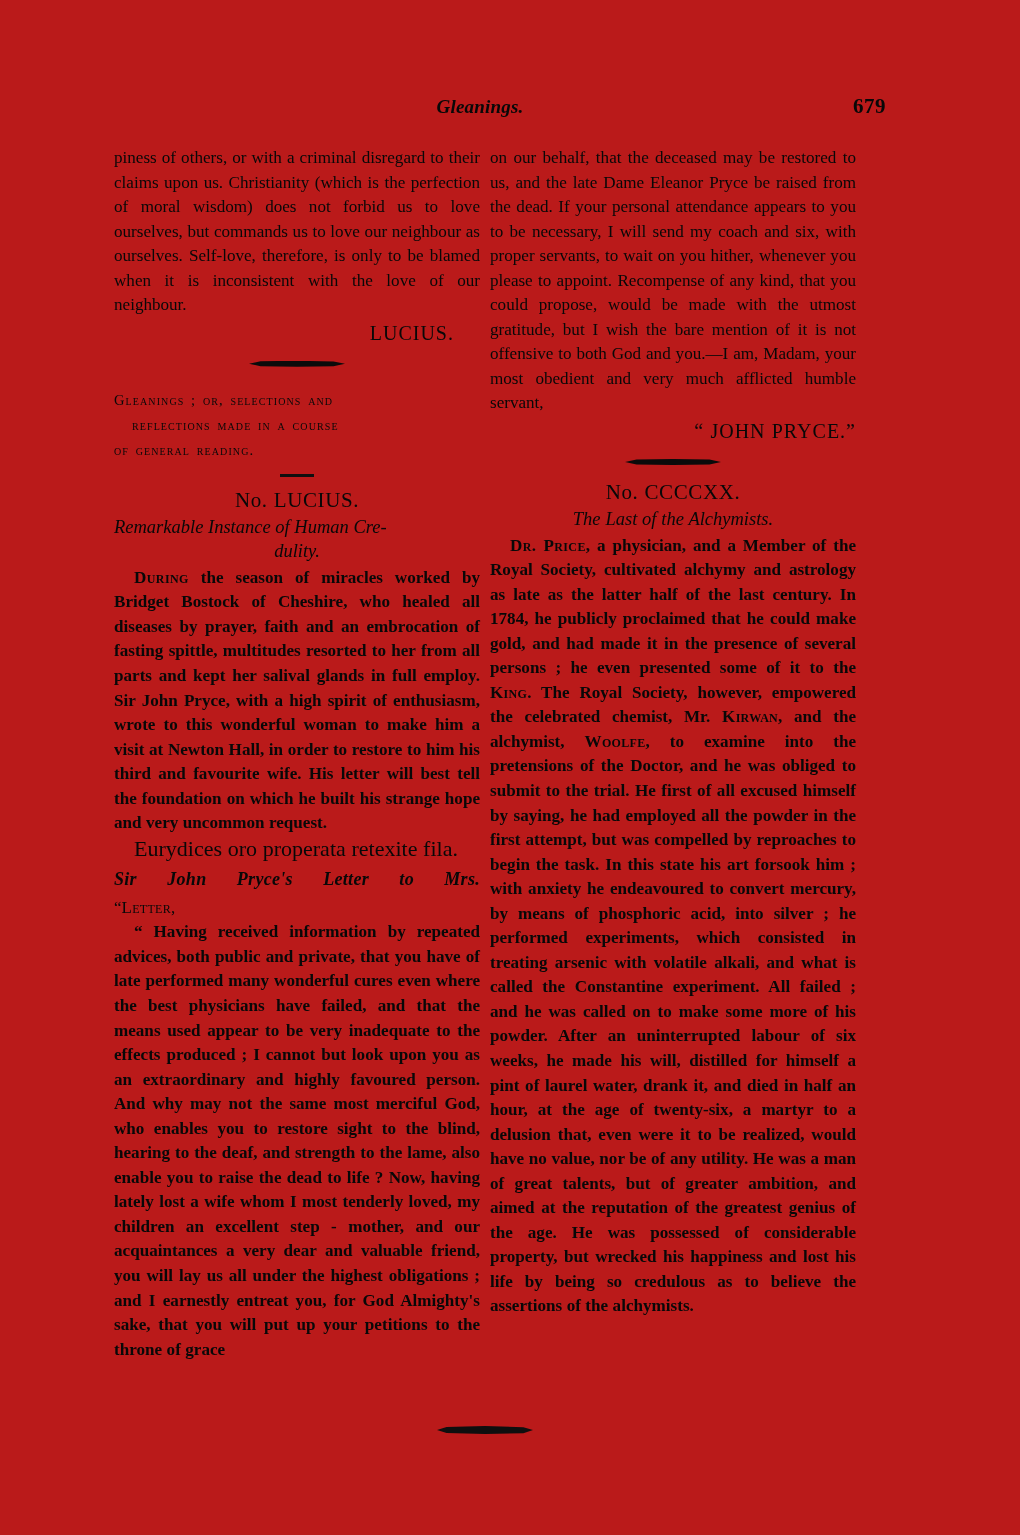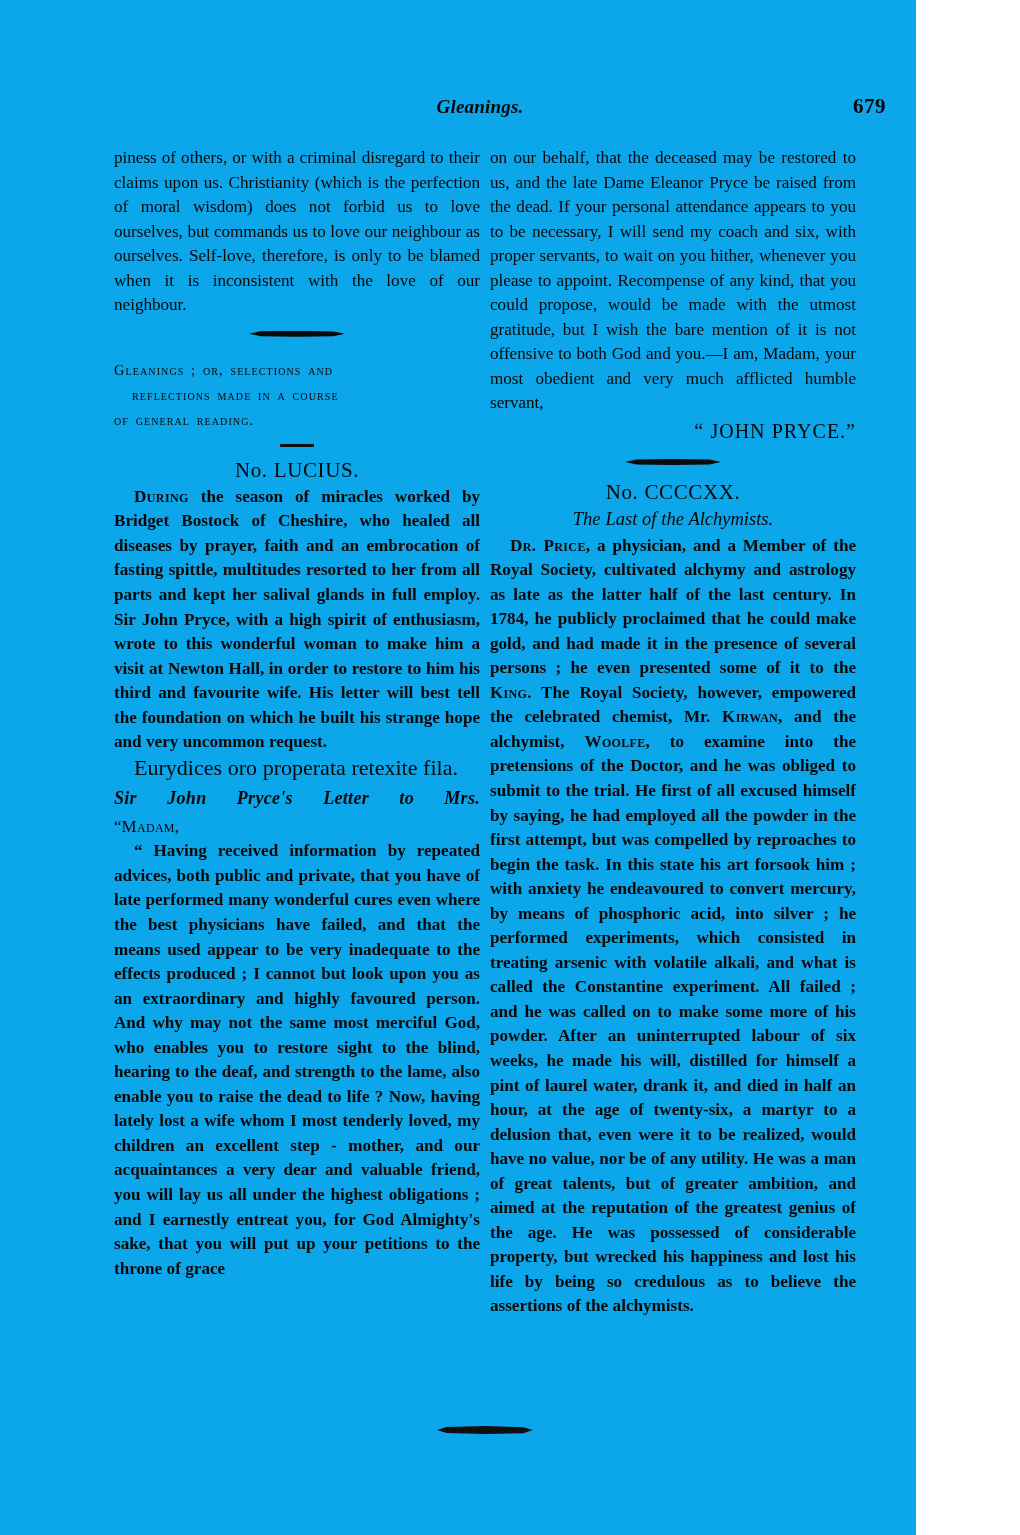--- a/index.html
+++ b/index.html
@@ -14,23 +14,23 @@
     position: relative;
     overflow: hidden;
     font-family: "Liberation Serif", "DejaVu Serif", serif;
     color: #0a0a0a;
     -webkit-font-smoothing: none;
   }
 
   .page {
     position: absolute;
     left: 0; top: 0;
-    width: 916px;
+    width: 1020px;
     height: 1535px;
-    background: #0ea5e9;
+    background: #b91c1c;
   }
 
   
   .running-head {
     position: absolute;
     left: 116px;
     top: 96px;
     width: 764px;
     height: 26px;
   }
@@ -230,43 +230,48 @@
     <div class="rh-title">Gleanings.</div>
     <div class="rh-page">679</div>
   </div>
 
   <div class="columns">
 
     <div class="col col-left">
 
       <p class="para noindent">piness of others, or with a criminal disregard to their claims upon us. Christianity (which is the perfection of moral wisdom) does not forbid us to love ourselves, but commands us to love our neighbour as ourselves. Self-love, therefore, is only to be blamed when it is inconsistent with the love of our neighbour.</p>
 
+      <p class="signature">LUCIUS.</p>
 
       <div class="ornament"></div>
 
       <div class="series-head">
         <span class="sh-line l1">Gleanings ; or, selections and</span>
         <span class="sh-line l2">reflections made in a course</span>
         <span class="sh-line l3">of general reading.</span>
       </div>
 
       <div class="short-rule"></div>
 
       <p class="article-number">No. LUCIUS.</p>
 
+      <div class="article-title">
+        <span class="at-line flush">Remarkable Instance of Human Cre-</span>
+        <span class="at-line">dulity.</span>
+      </div>
 
       <p class="para indent"><span class="sc-first">During</span><span> the season of miracles worked by Bridget Bostock of Cheshire, who healed all diseases by prayer, faith and an embrocation of fasting spittle, multitudes resorted to her from all parts and kept her salival glands in full employ. Sir John Pryce, with a high spirit of enthusiasm, wrote to this wonderful woman to make him a visit at Newton Hall, in order to restore to him his third and favourite wife. His letter will best tell the foundation on which he built his strange hope and very uncommon request.</span></p>
 
       <p class="latin">Eurydices oro properata retexite fila.</p>
 
       <div class="letter-head">
         <span class="lh-line wide">Sir John Pryce's Letter to Mrs.</span>
       </div>
 
-      <p class="salutation"><span>“</span><span class="sc">Madam,</span></p>
+      <p class="salutation"><span>“</span><span class="sc">Letter,</span></p>
 
       <p class="para indent">“ Having received information by repeated advices, both public and private, that you have of late performed many wonderful cures even where the best physicians have failed, and that the means used appear to be very inadequate to the effects produced ; I cannot but look upon you as an extraordinary and highly favoured person. And why may not the same most merciful God, who enables you to restore sight to the blind, hearing to the deaf, and strength to the lame, also enable you to raise the dead to life ? Now, having lately lost a wife whom I most tenderly loved, my children an excellent step - mother, and our acquaintances a very dear and valuable friend, you will lay us all under the highest obligations ; and I earnestly entreat you, for God Almighty's sake, that you will put up your petitions to the throne of grace</p>
 
     </div>
 
     <div class="col col-right">
 
       <p class="para noindent">on our behalf, that the deceased may be restored to us, and the late Dame Eleanor Pryce be raised from the dead. If your personal attendance appears to you to be necessary, I will send my coach and six, with proper servants, to wait on you hither, whenever you please to appoint. Recompense of any kind, that you could propose, would be made with the utmost gratitude, but I wish the bare mention of it is not offensive to both God and you.—I am, Madam, your most obedient and very much afflicted humble servant,</p>
 
       <p class="signature center-ish">“ JOHN PRYCE.”</p>

